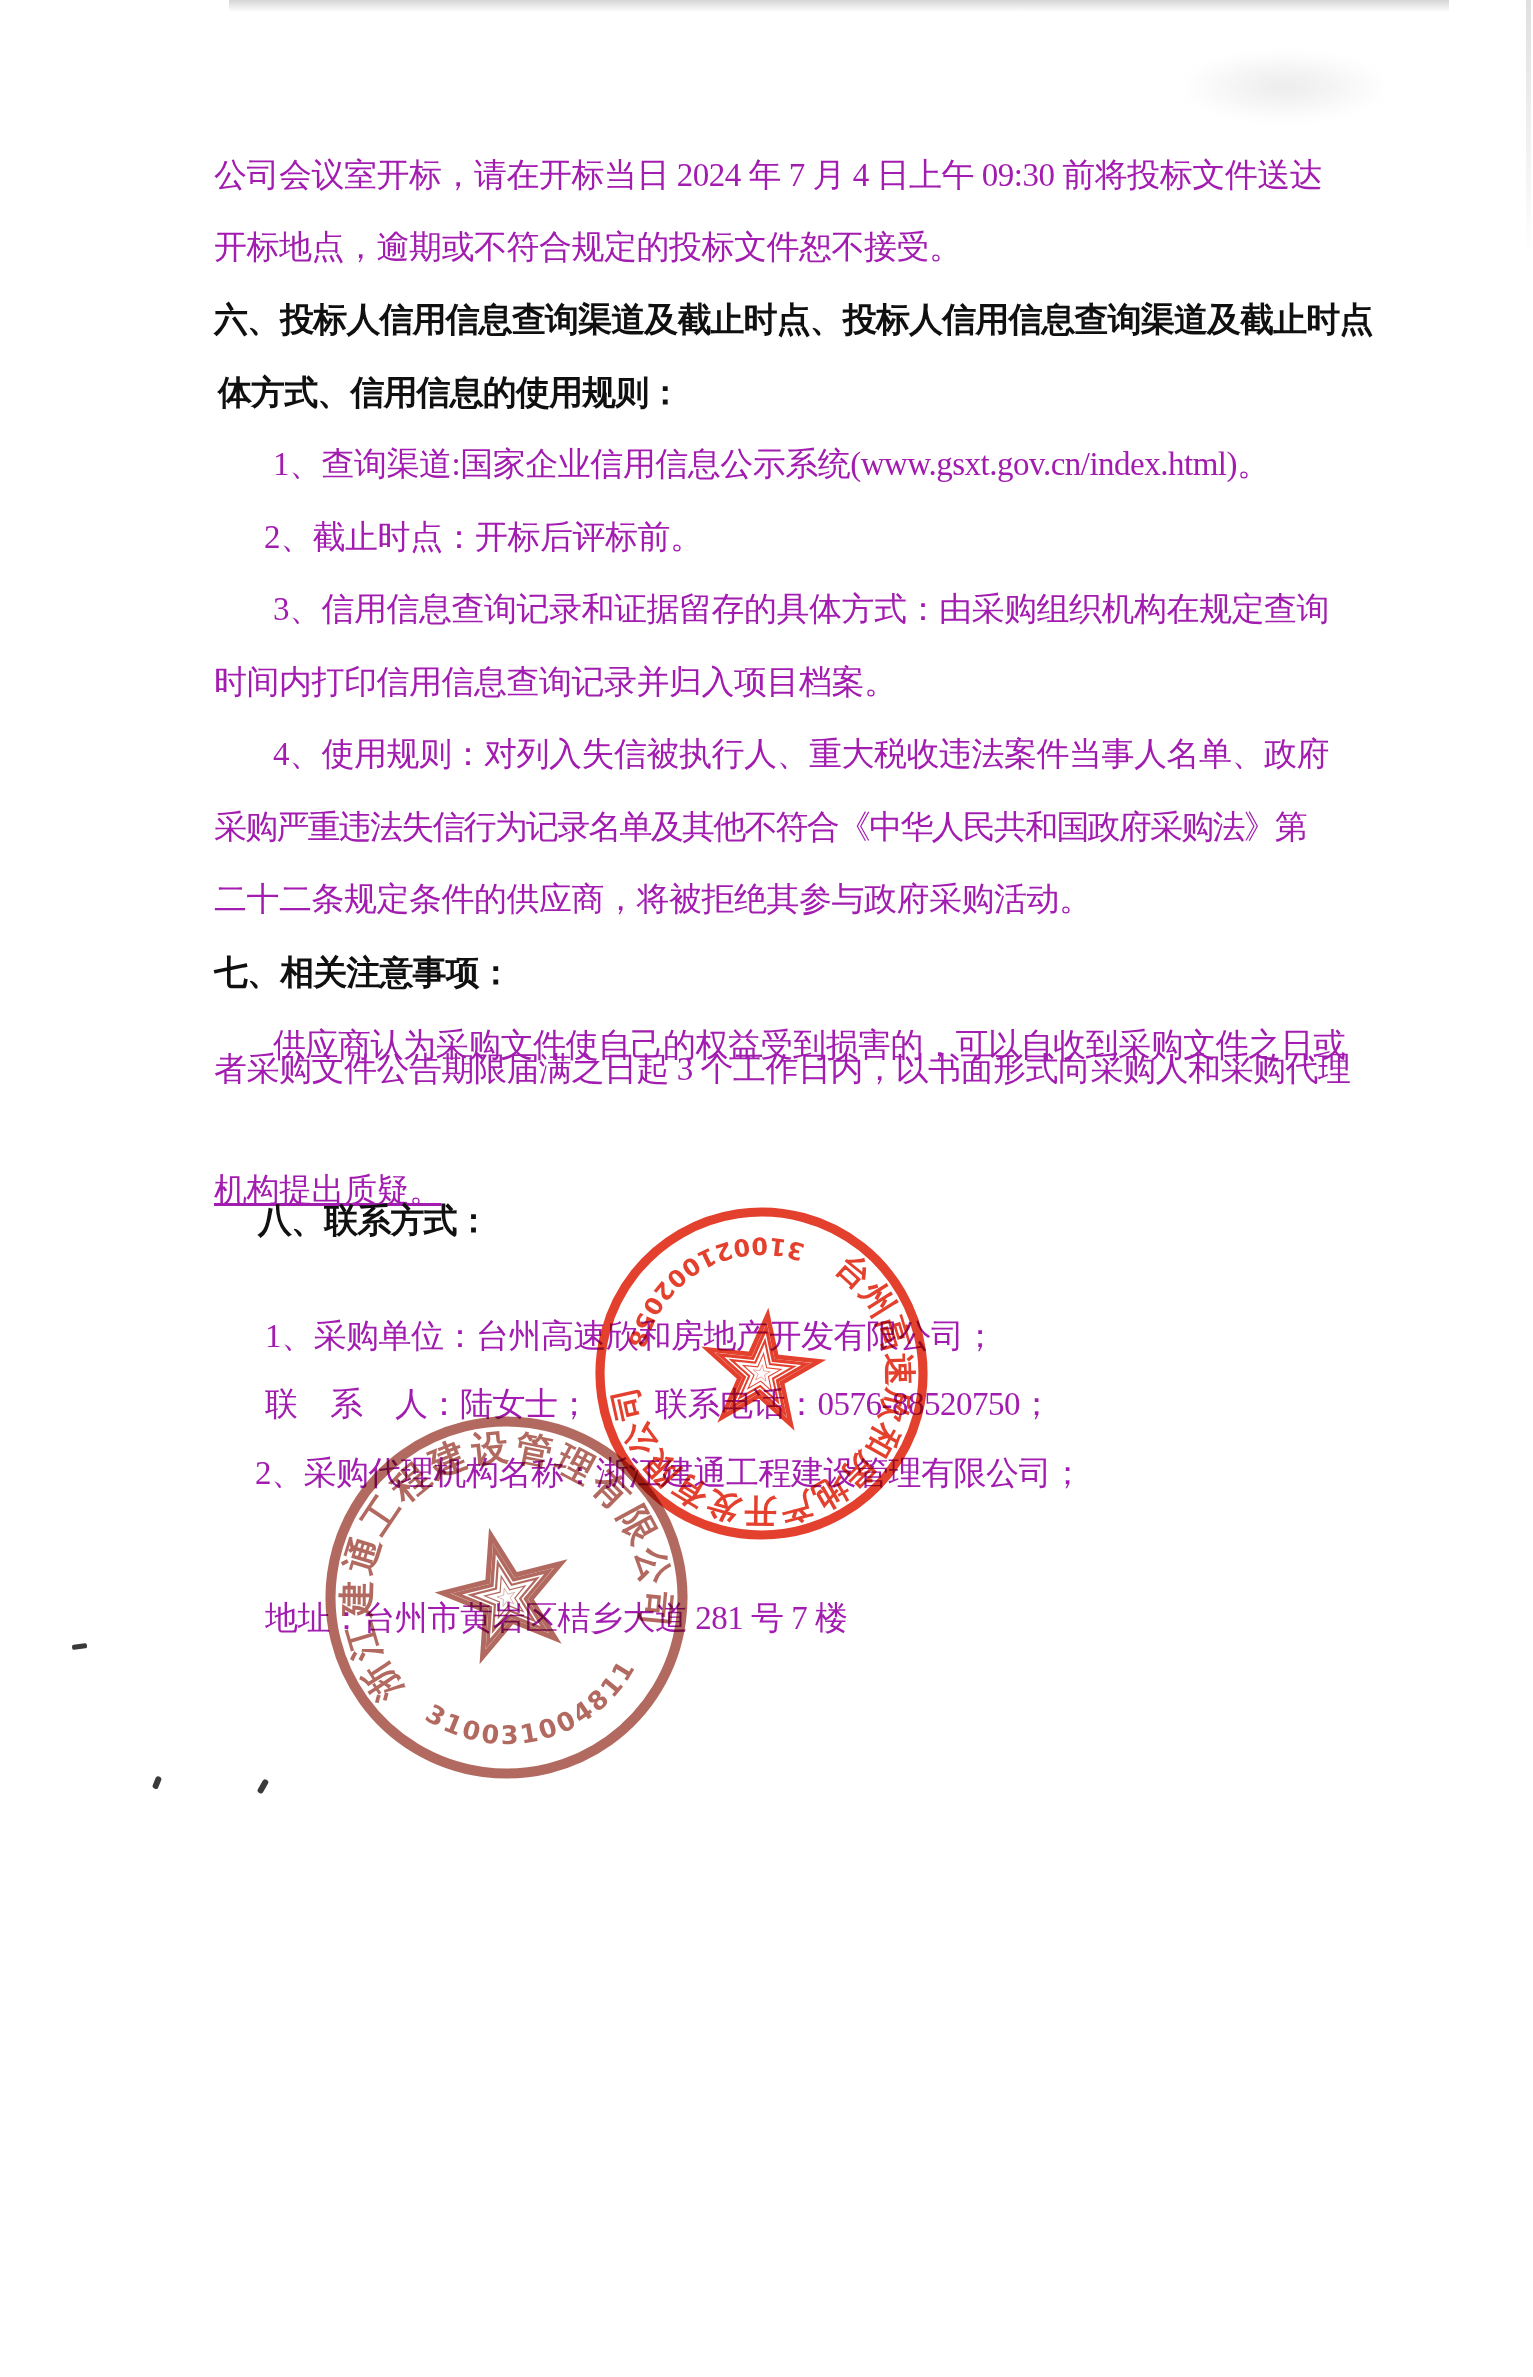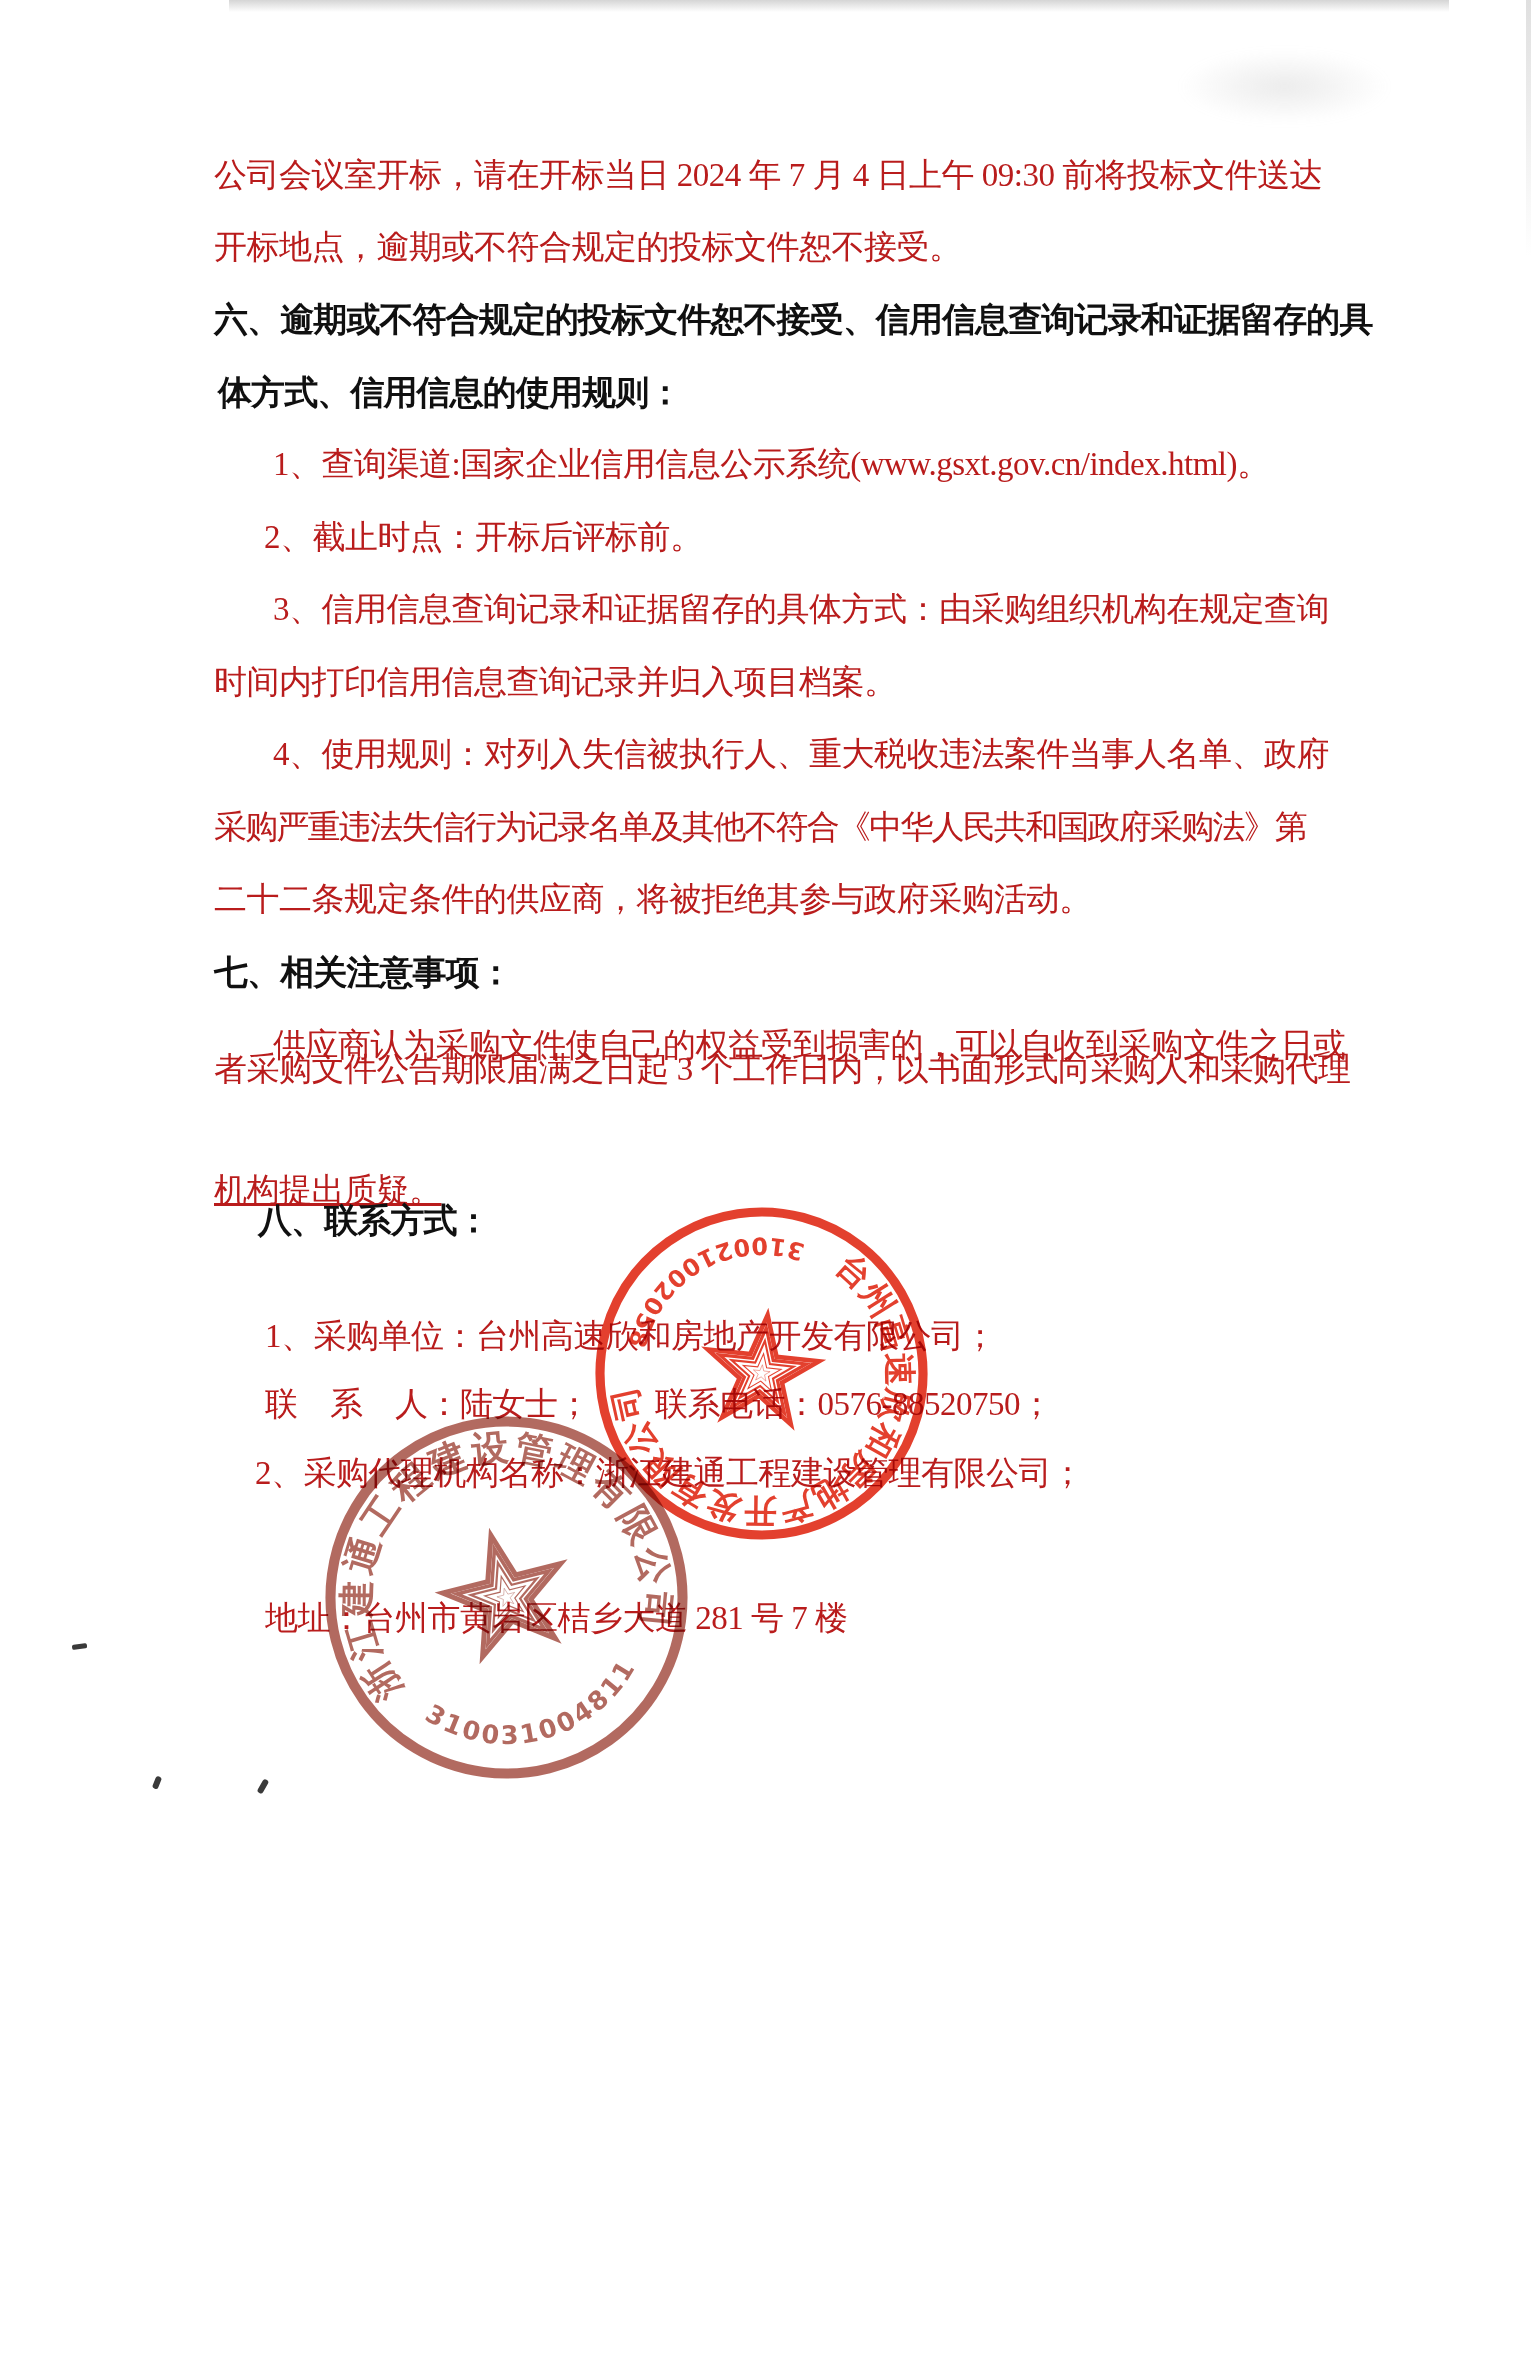--- a/index.html
+++ b/index.html
@@ -22,21 +22,21 @@
   .mark.dash{width:14.7px;height:4.6px;transform:rotate(-8deg);}
   .mark.tick1{width:5.5px;height:13px;transform:rotate(22deg);border-radius:2.8px;}
   .mark.tick2{width:6.4px;height:14.7px;transform:rotate(30deg);border-radius:2.8px;}
 
   
   .ln{
     position:absolute;
     white-space:nowrap;
     font-size:33px;
     letter-spacing:-0.5px;
-    color:#b91c1c;
+    color:#a21caf;
     line-height:50px;
   }
   .ln.bold{
     font-family:"Liberation Sans","DejaVu Sans",sans-serif;
     font-weight:700;
     font-size:34px;
     letter-spacing:-0.9px;
     color:#101010;
   }
   .ln.tight{letter-spacing:-1.8px;}
@@ -54,21 +54,21 @@
 
   <div class="top-edge"></div>
   <div class="corner-smudge"></div>
   <div class="right-edge"></div>
   <div class="mark dash" style="left:72px;top:1644px;"></div>
   <div class="mark tick1" style="left:154px;top:1776px;"></div>
   <div class="mark tick2" style="left:260px;top:1779px;"></div>
 
   <div class="ln" style="left:214px;top:150px;">公司会议室开标，请在开标当日 2024 年 7 月 4 日上午 09:30 前将投标文件送达</div>
   <div class="ln" style="left:214px;top:222px;">开标地点，逾期或不符合规定的投标文件恕不接受。</div>
-  <div class="ln bold" style="left:214px;top:294px;">六、逾期或不符合规定的投标文件恕不接受、信用信息查询记录和证据留存的具</div>
+  <div class="ln bold" style="left:214px;top:294px;">六、投标人信用信息查询渠道及截止时点、投标人信用信息查询渠道及截止时点</div>
   <div class="ln bold" style="left:218px;top:367px;">体方式、信用信息的使用规则：</div>
   <div class="ln" style="left:273px;top:439px;">1、查询渠道:国家企业信用信息公示系统(www.gsxt.gov.cn/index.html)。</div>
   <div class="ln" style="left:264px;top:512px;">2、截止时点：开标后评标前。</div>
   <div class="ln" style="left:273px;top:584px;">3、信用信息查询记录和证据留存的具体方式：由采购组织机构在规定查询</div>
   <div class="ln" style="left:214px;top:657px;">时间内打印信用信息查询记录并归入项目档案。</div>
   <div class="ln" style="left:273px;top:729px;">4、使用规则：对列入失信被执行人、重大税收违法案件当事人名单、政府</div>
   <div class="ln" style="left:214px;top:874px;">二十二条规定条件的供应商，将被拒绝其参与政府采购活动。</div>
   <div class="ln tight" style="left:214px;top:802px;">采购严重违法失信行为记录名单及其他不符合《中华人民共和国政府采购法》第</div>
   <div class="ln bold" style="left:214px;top:947px;">七、相关注意事项：</div>
   <div class="ln" style="left:273px;top:1020px;">供应商认为采购文件使自己的权益受到损害的，可以自收到采购文件之日或</div>

